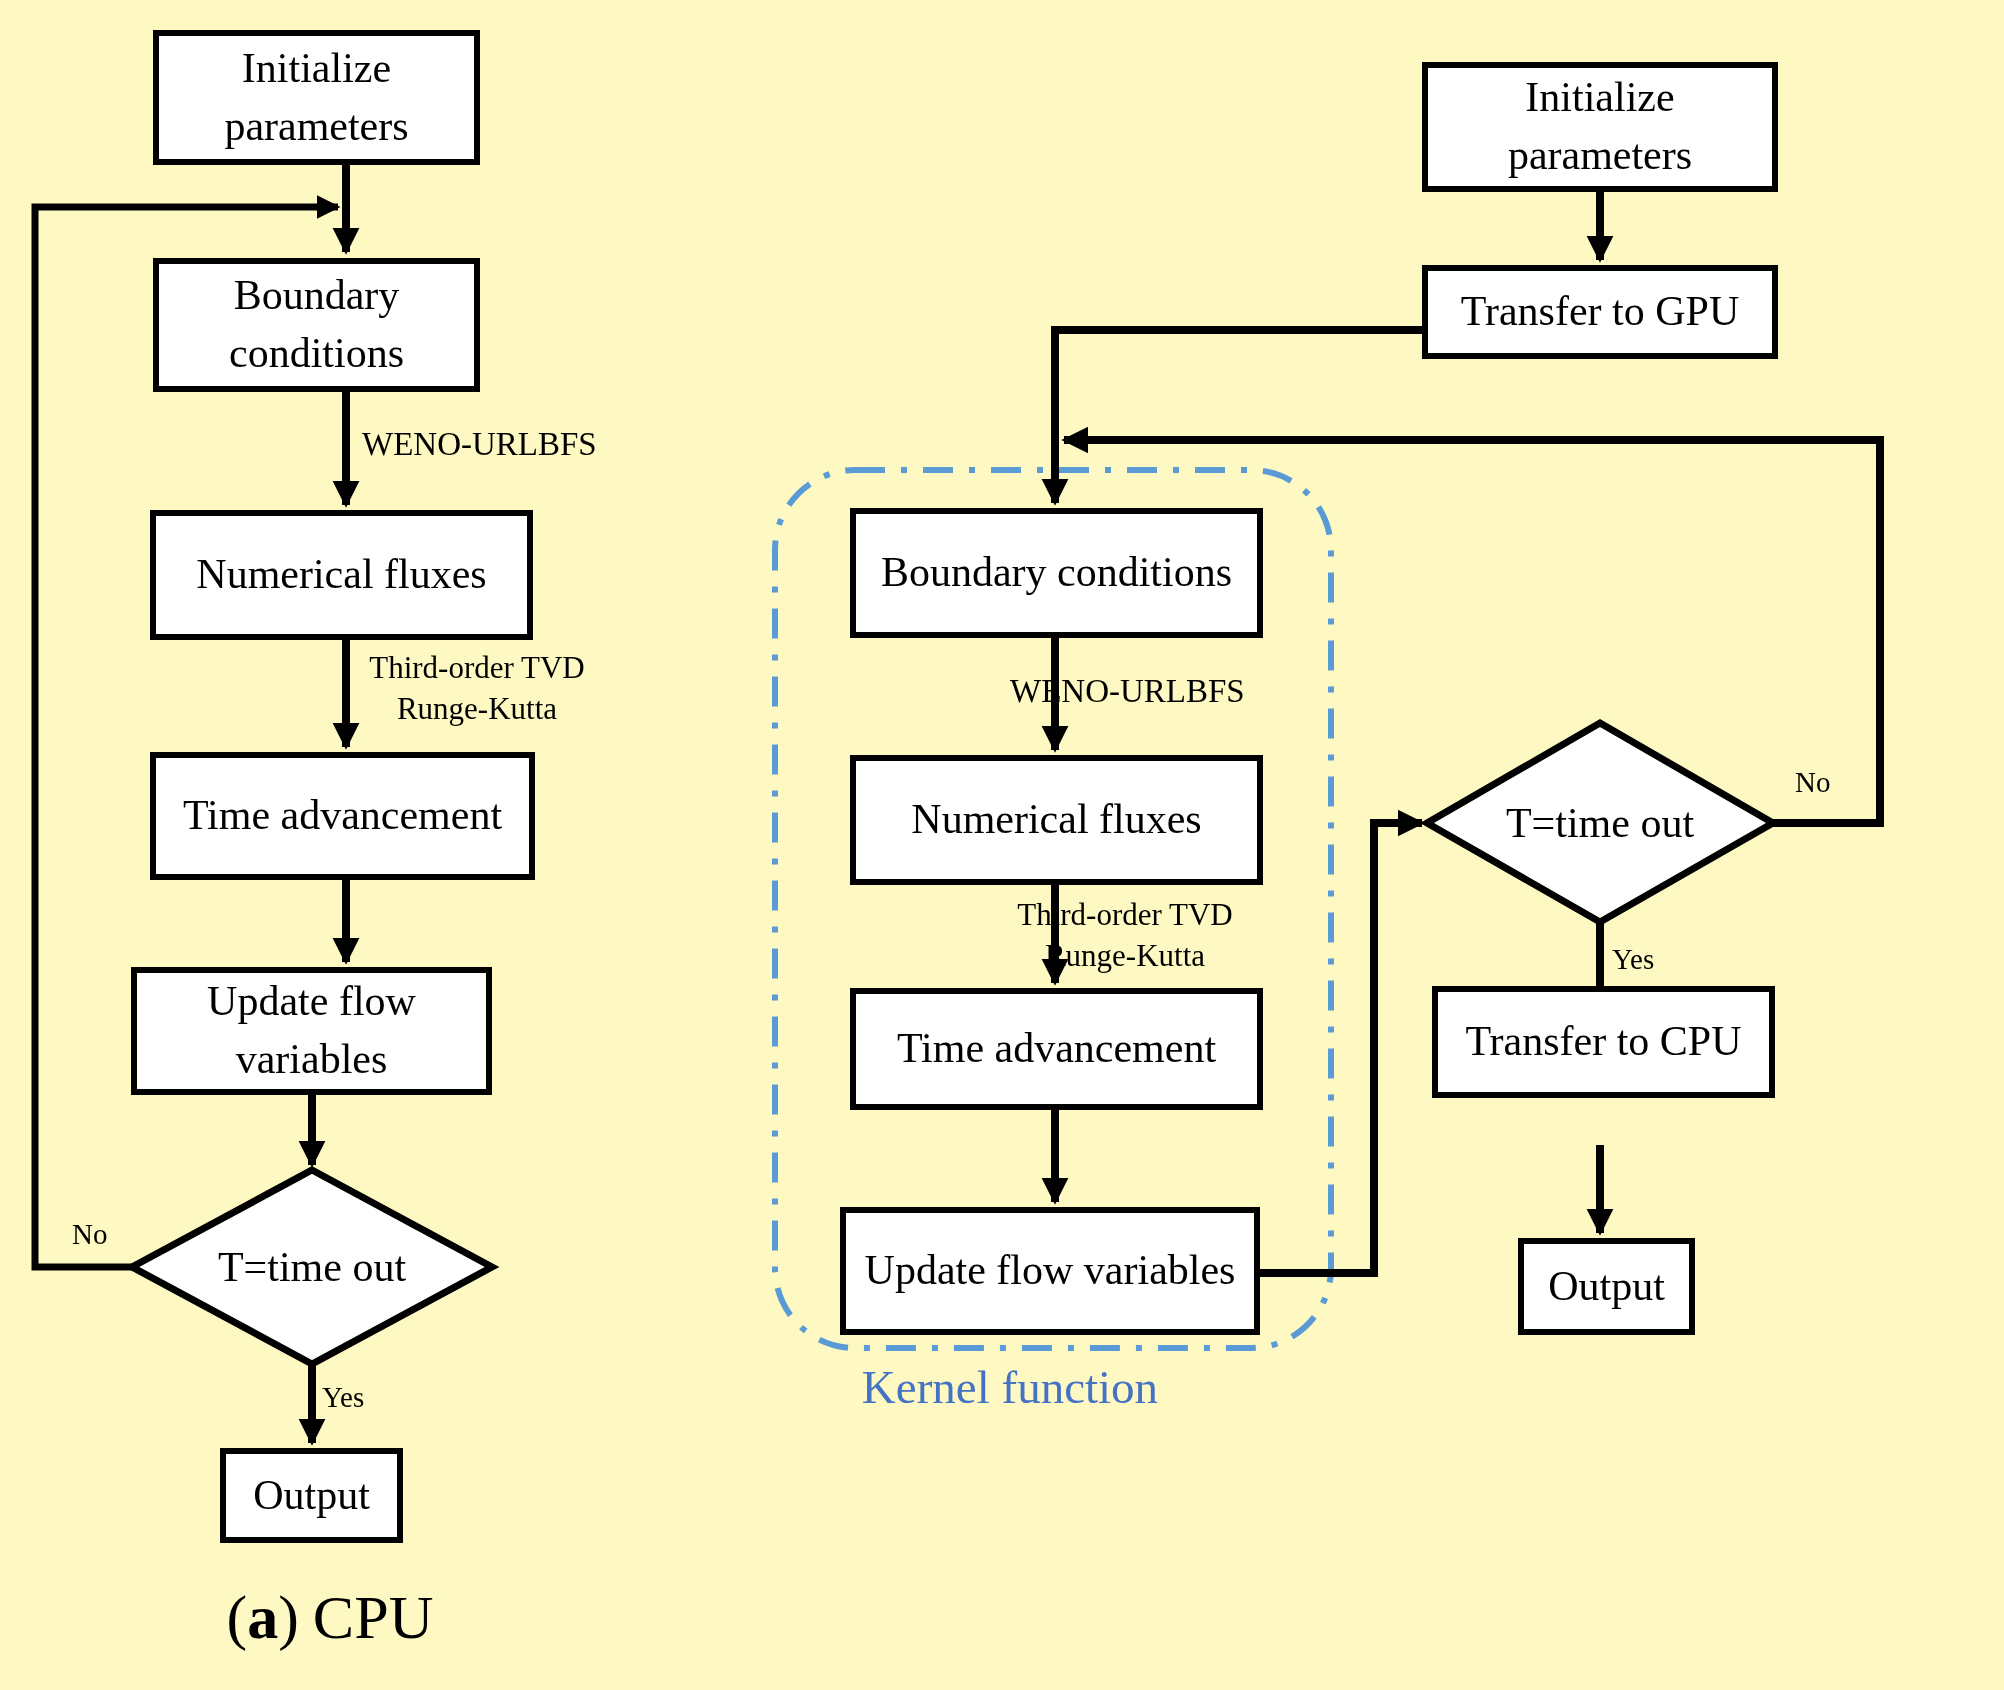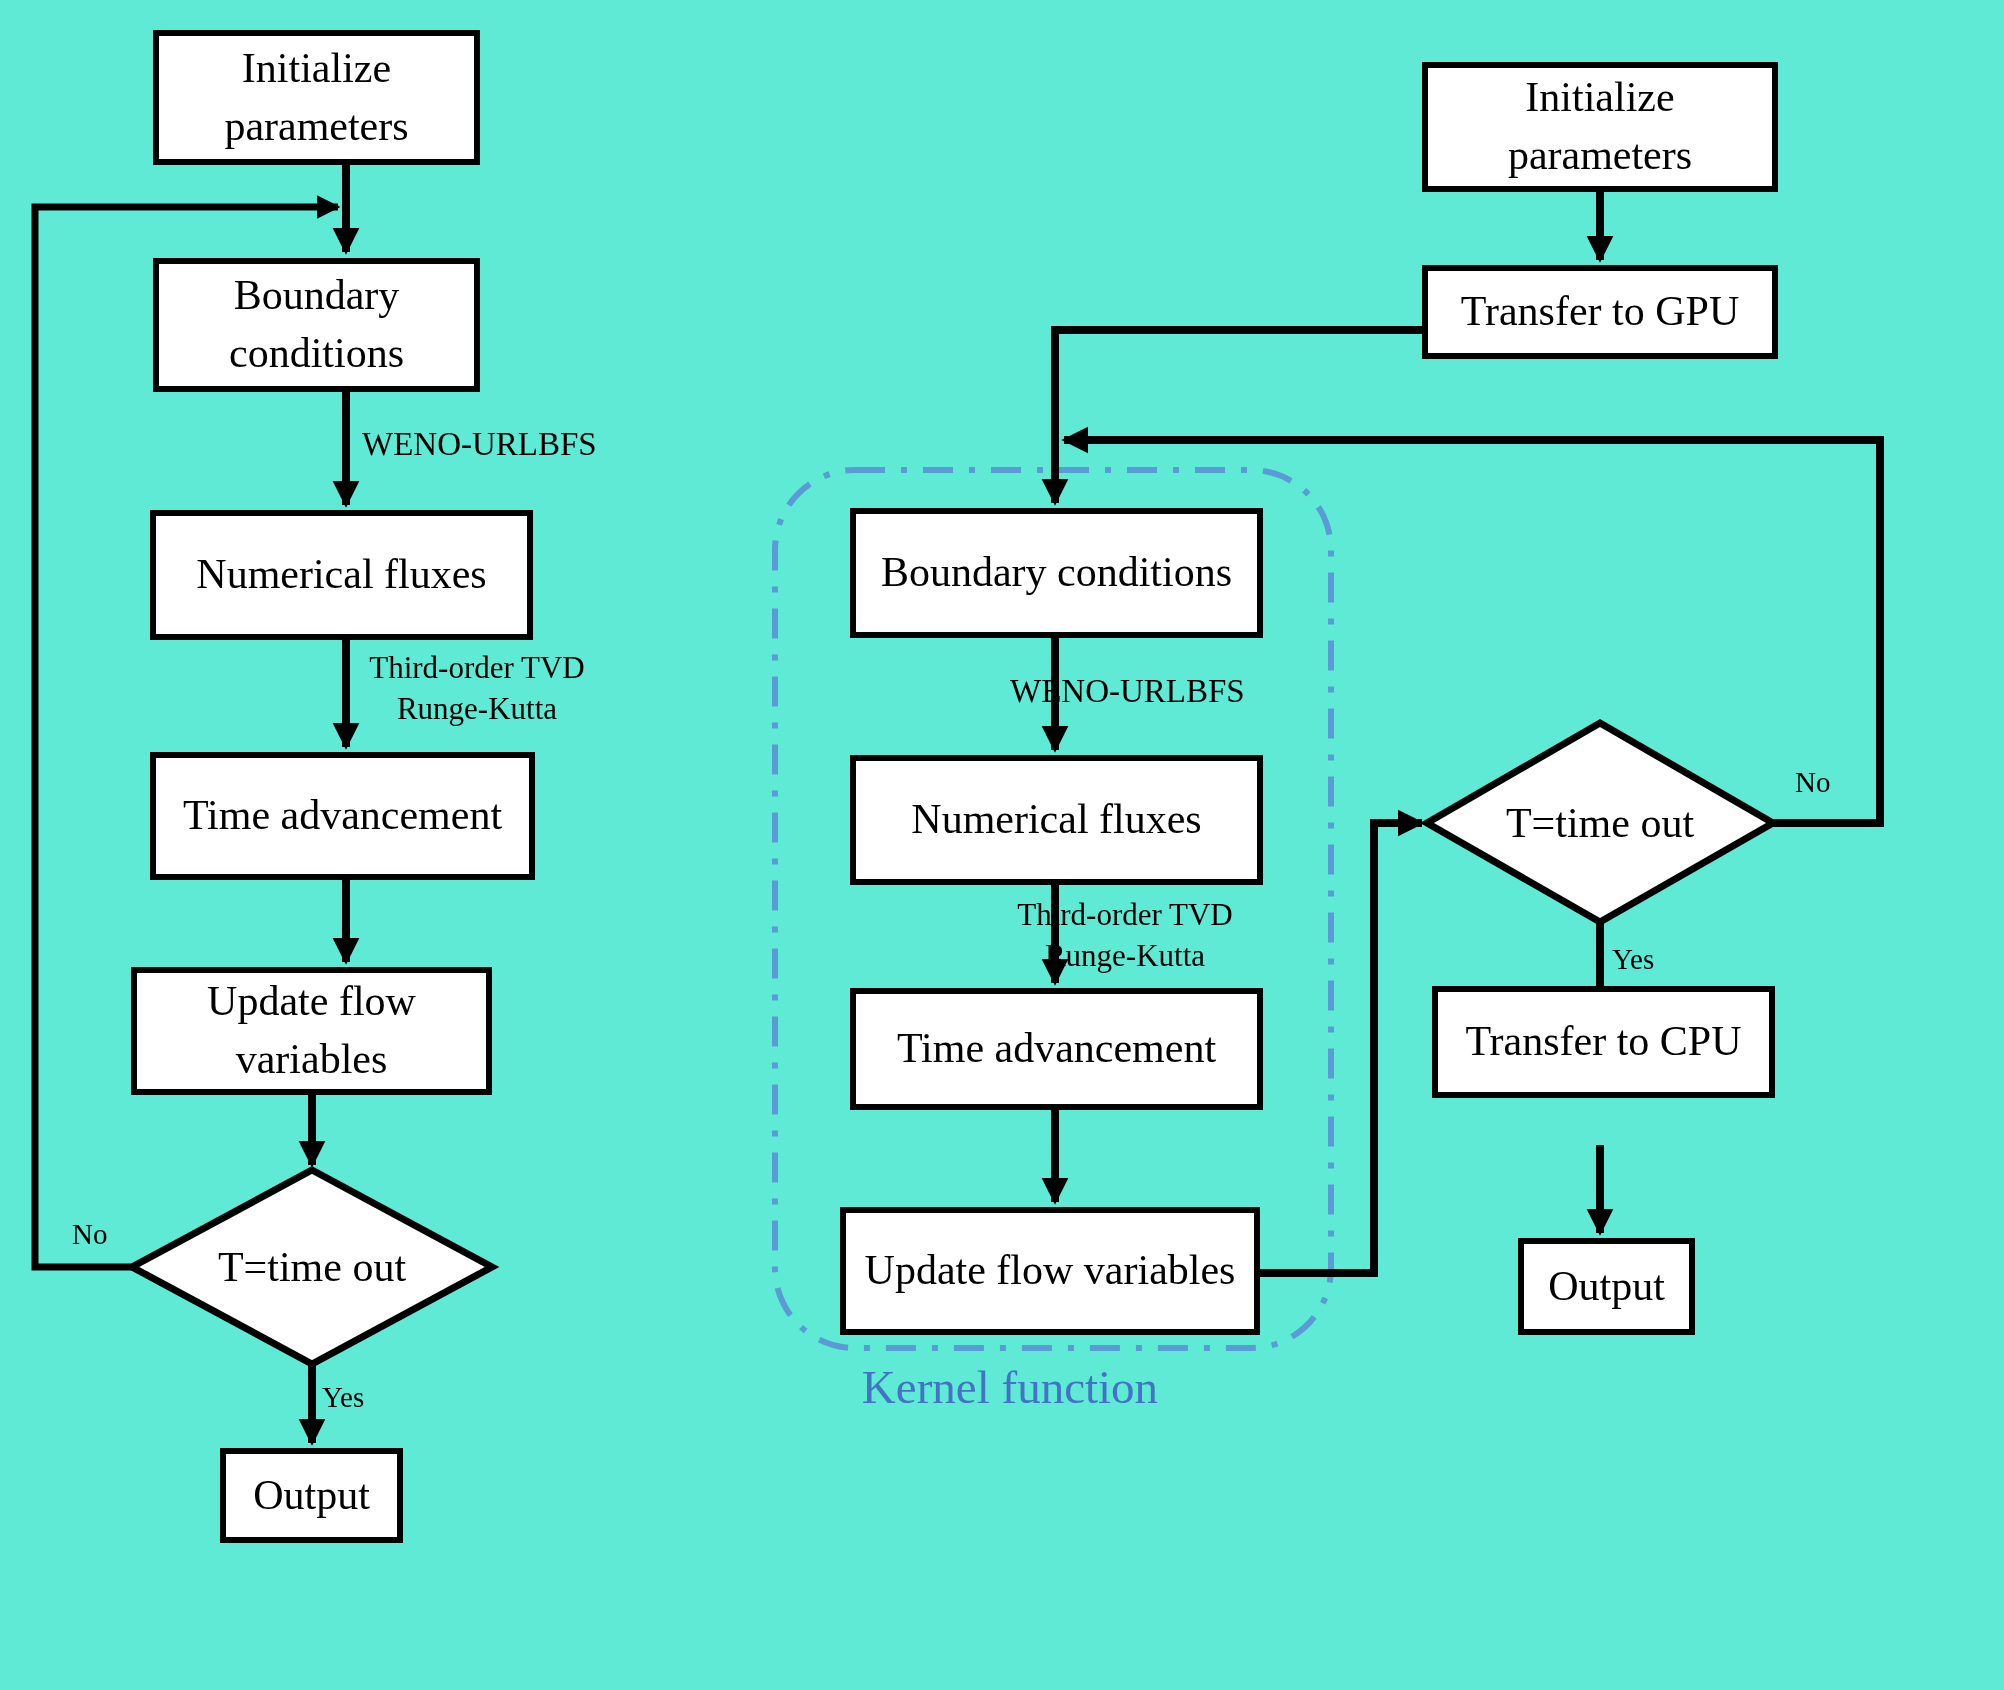--- a/index.html
+++ b/index.html
@@ -1,20 +1,20 @@
 <!DOCTYPE html>
 <html><head>
 <meta charset="utf-8">
 <style>
   html,body{margin:0;padding:0;background:#ffffff;}
   #stage{
     position:relative;
     width:2004px;
     height:1690px;
-    background:#5eead4;
+    background:#fef9c3;
     font-family:"Liberation Serif","DejaVu Serif",serif;
     color:#000;
     overflow:hidden;
   }
   #wires{position:absolute;left:0;top:0;width:2004px;height:1690px;}
   .node{
     position:absolute;
     border:6px solid #000;
     background:#fff;
     display:flex;
@@ -122,20 +122,23 @@
 
   <div class="edge-label-2line" style="left:352px;top:648px;width:250px;">
     <div>Third-order TVD</div>
     <div>Runge-Kutta</div>
   </div>
 
   <div class="branch-label" style="left:72px;top:1218px;">No</div>
 
   <div class="branch-label" style="left:322px;top:1381px;">Yes</div>
 
+  <div class="caption" id="caption-a">
+    <span>(</span><b>a</b><span>)</span><span class="cap-title">CPU</span>
+  </div>
 
   <div class="node" style="left:1422px;top:62px;width:356px;height:130px;">Initialize parameters</div>
 
   <div class="node" style="left:1422px;top:265px;width:356px;height:94px;">Transfer to GPU</div>
 
   <div class="node" style="left:850px;top:508px;width:413px;height:130px;">Boundary conditions</div>
 
   <div class="node" style="left:850px;top:755px;width:413px;height:130px;">Numerical fluxes</div>
 
   <div class="node" style="left:850px;top:988px;width:413px;height:122px;">Time advancement</div>

